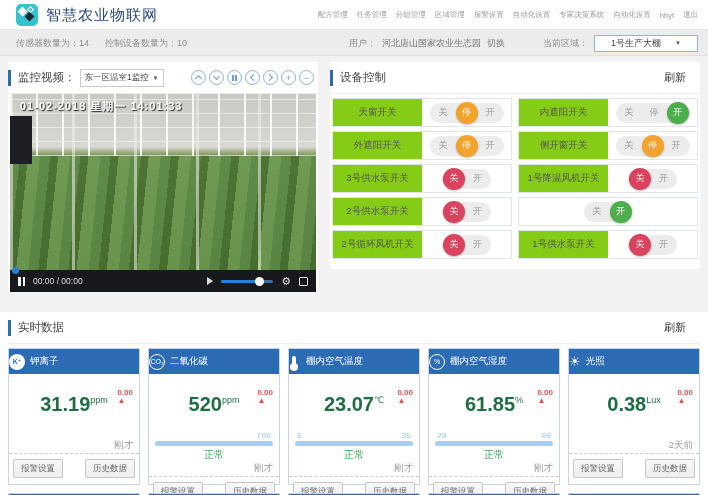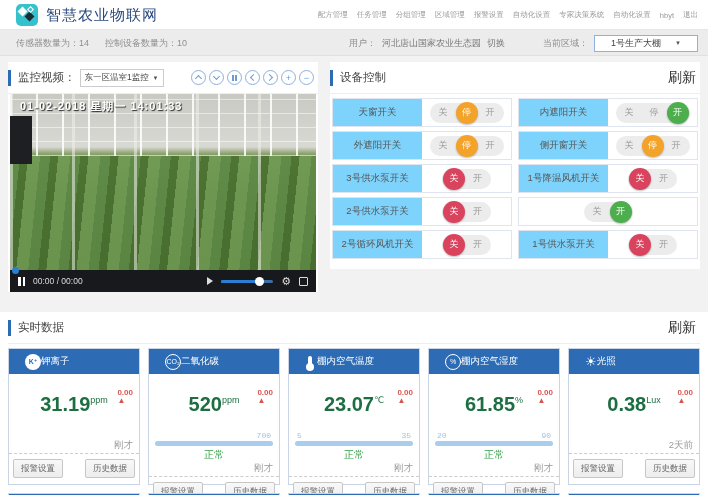--- a/index.html
+++ b/index.html
@@ -23,21 +23,21 @@
   .sub-right { position:absolute; right:10px; top:0; height:26px; display:flex; align-items:center; gap:6px; }
   .user-name { color:#777; }
   .link { color:#777; cursor:pointer; }
   .region-select { width:104px; height:17px; background:#fff; border:1px solid #8cb4da; display:flex; align-items:center; justify-content:center; gap:14px; color:#444; cursor:pointer; }
   .caret { font-size:6px; color:#555; }
 
   
   .panel-head { height:32px; display:flex; align-items:center; background:#fff; border-bottom:1px solid #eee; position:relative; }
   .accent { width:3px; height:16px; background:#2d6cb5; margin-right:7px; }
   .panel-title { font-size:11.5px; color:#444; }
-  .refresh { position:absolute; right:4px; font-size:14px; color:#333; cursor:pointer;margin-left:24px; }
+  .refresh { position:absolute; right:14px; font-size:11px; color:#333; cursor:pointer;margin-left:24px; }
 
   
   .vpanel { position:absolute; left:8px; top:62px; width:310px; background:#fff; }
   .cam-select { width:84px; height:18px; margin-left:4px; border:1px solid #ccc; background:#fff; display:flex; align-items:center; justify-content:space-between; padding:0 4px; font-size:8.5px; color:#444; cursor:pointer; }
   .cam-ctrls { position:absolute; right:4px; display:flex; gap:3px; }
   .cbtn { width:15px; height:15px; border:1px solid #8cb0dc; border-radius:50%; color:#6b9bd2; display:flex; align-items:center; justify-content:center; cursor:pointer; background:#fff; font-size:9px; }
   .chev { width:5px; height:5px; border-left:1.3px solid #6b9bd2; border-bottom:1.3px solid #6b9bd2; display:inline-block; }
   .c-up { transform:rotate(135deg); margin-top:2px; } .c-down { transform:rotate(-45deg); margin-bottom:2px; }
   .c-left { transform:rotate(45deg); margin-left:2px; } .c-right { transform:rotate(-135deg); margin-right:2px; }
   .pbars { display:flex; gap:1.5px; } .pbars i { width:1.5px; height:6px; background:#6b9bd2; }
@@ -64,32 +64,32 @@
   .vol .fill { position:absolute; left:0; top:0; height:3px; width:70%; background:#2a7fd4; border-radius:2px; }
   .vol .knob { position:absolute; left:65%; top:-3px; width:9px; height:9px; background:#fff; border-radius:50%; }
   .gear { color:#ddd; font-size:11px; cursor:pointer; line-height:1; }
   .fs { width:9px; height:9px; border:1.5px solid #ddd; border-radius:1px; cursor:pointer; }
 
   
   .dpanel { position:absolute; left:330px; top:62px; width:370px; background:#fff; padding-bottom:6px; }
   .dev-rows { padding:4px 2px 0 2px; }
   .dev-row { display:flex; gap:6px; margin-bottom:4px; }
   .dev-cell { flex:1; display:flex; border:1px solid #e0e4ef; height:29px; background:#fff; }
-  .dev-label { width:50%; background:#7dd3fc; font-size:9.5px; color:#555; display:flex; align-items:center; justify-content:center; white-space:nowrap; }
+  .dev-label { width:50%; background:#84cc16; font-size:9.5px; color:#555; display:flex; align-items:center; justify-content:center; white-space:nowrap; }
   .dev-zone { flex:1; display:flex; align-items:center; justify-content:center; }
   .pill { background:#ececec; border-radius:12px; height:20px; display:flex; align-items:center; padding:0 1px; }
   .opt { width:25px; height:20px; font-size:9px; color:#999; display:flex; align-items:center; justify-content:center; border-radius:50%; cursor:pointer; }
   .opt.on { color:#fff; width:22px; height:22px; box-shadow:0 1px 2px rgba(0,0,0,.25); }
 
   
   .rpanel { position:absolute; left:0; top:312px; width:708px; height:183px; background:#fff; padding:0 8px; }
   .rpanel .panel-head { border-bottom:1px solid #eee; }
   .cards { display:flex; gap:8px; margin-top:4px; }
   .card { width:132px; height:137px; border:1px solid #c9d4e4; display:flex; flex-direction:column; background:#fff; }
-  .card-head { height:25px; background:#2d6cb5; color:#fff; display:flex; align-items:center; padding-left:16px; flex:none; }
+  .card-head { height:25px; background:#2d6cb5; color:#fff; display:flex; align-items:center; padding-left:0; gap:5px; flex:none; }
   .card-title { font-size:9.5px; white-space:nowrap; }
   .ic { width:16px; height:16px; border-radius:50%; font-size:7px; display:flex; align-items:center; justify-content:center; flex:none; }
   .ic.solid { background:#fff; color:#2d6cb5; font-weight:bold; }
   .ic.outline { border:1px solid #fff; color:#fff; }
   .thermo { width:4px; height:12px; background:#fff; border-radius:2px; position:relative; margin:0 5px 0 3px; flex:none; }
   .thermo::after { content:""; position:absolute; left:-2px; bottom:-3px; width:8px; height:8px; background:#fff; border-radius:50%; }
   .sunic { color:#fff; font-size:13px; line-height:1; flex:none; }
   .card-body { flex:1; position:relative; display:flex; flex-direction:column; padding:0 6px; }
   .delta { position:absolute; right:6px; top:12px; text-align:left; line-height:8px; }
   .delta .dv { font-size:8px; color:#d9534f; font-weight:bold; }

